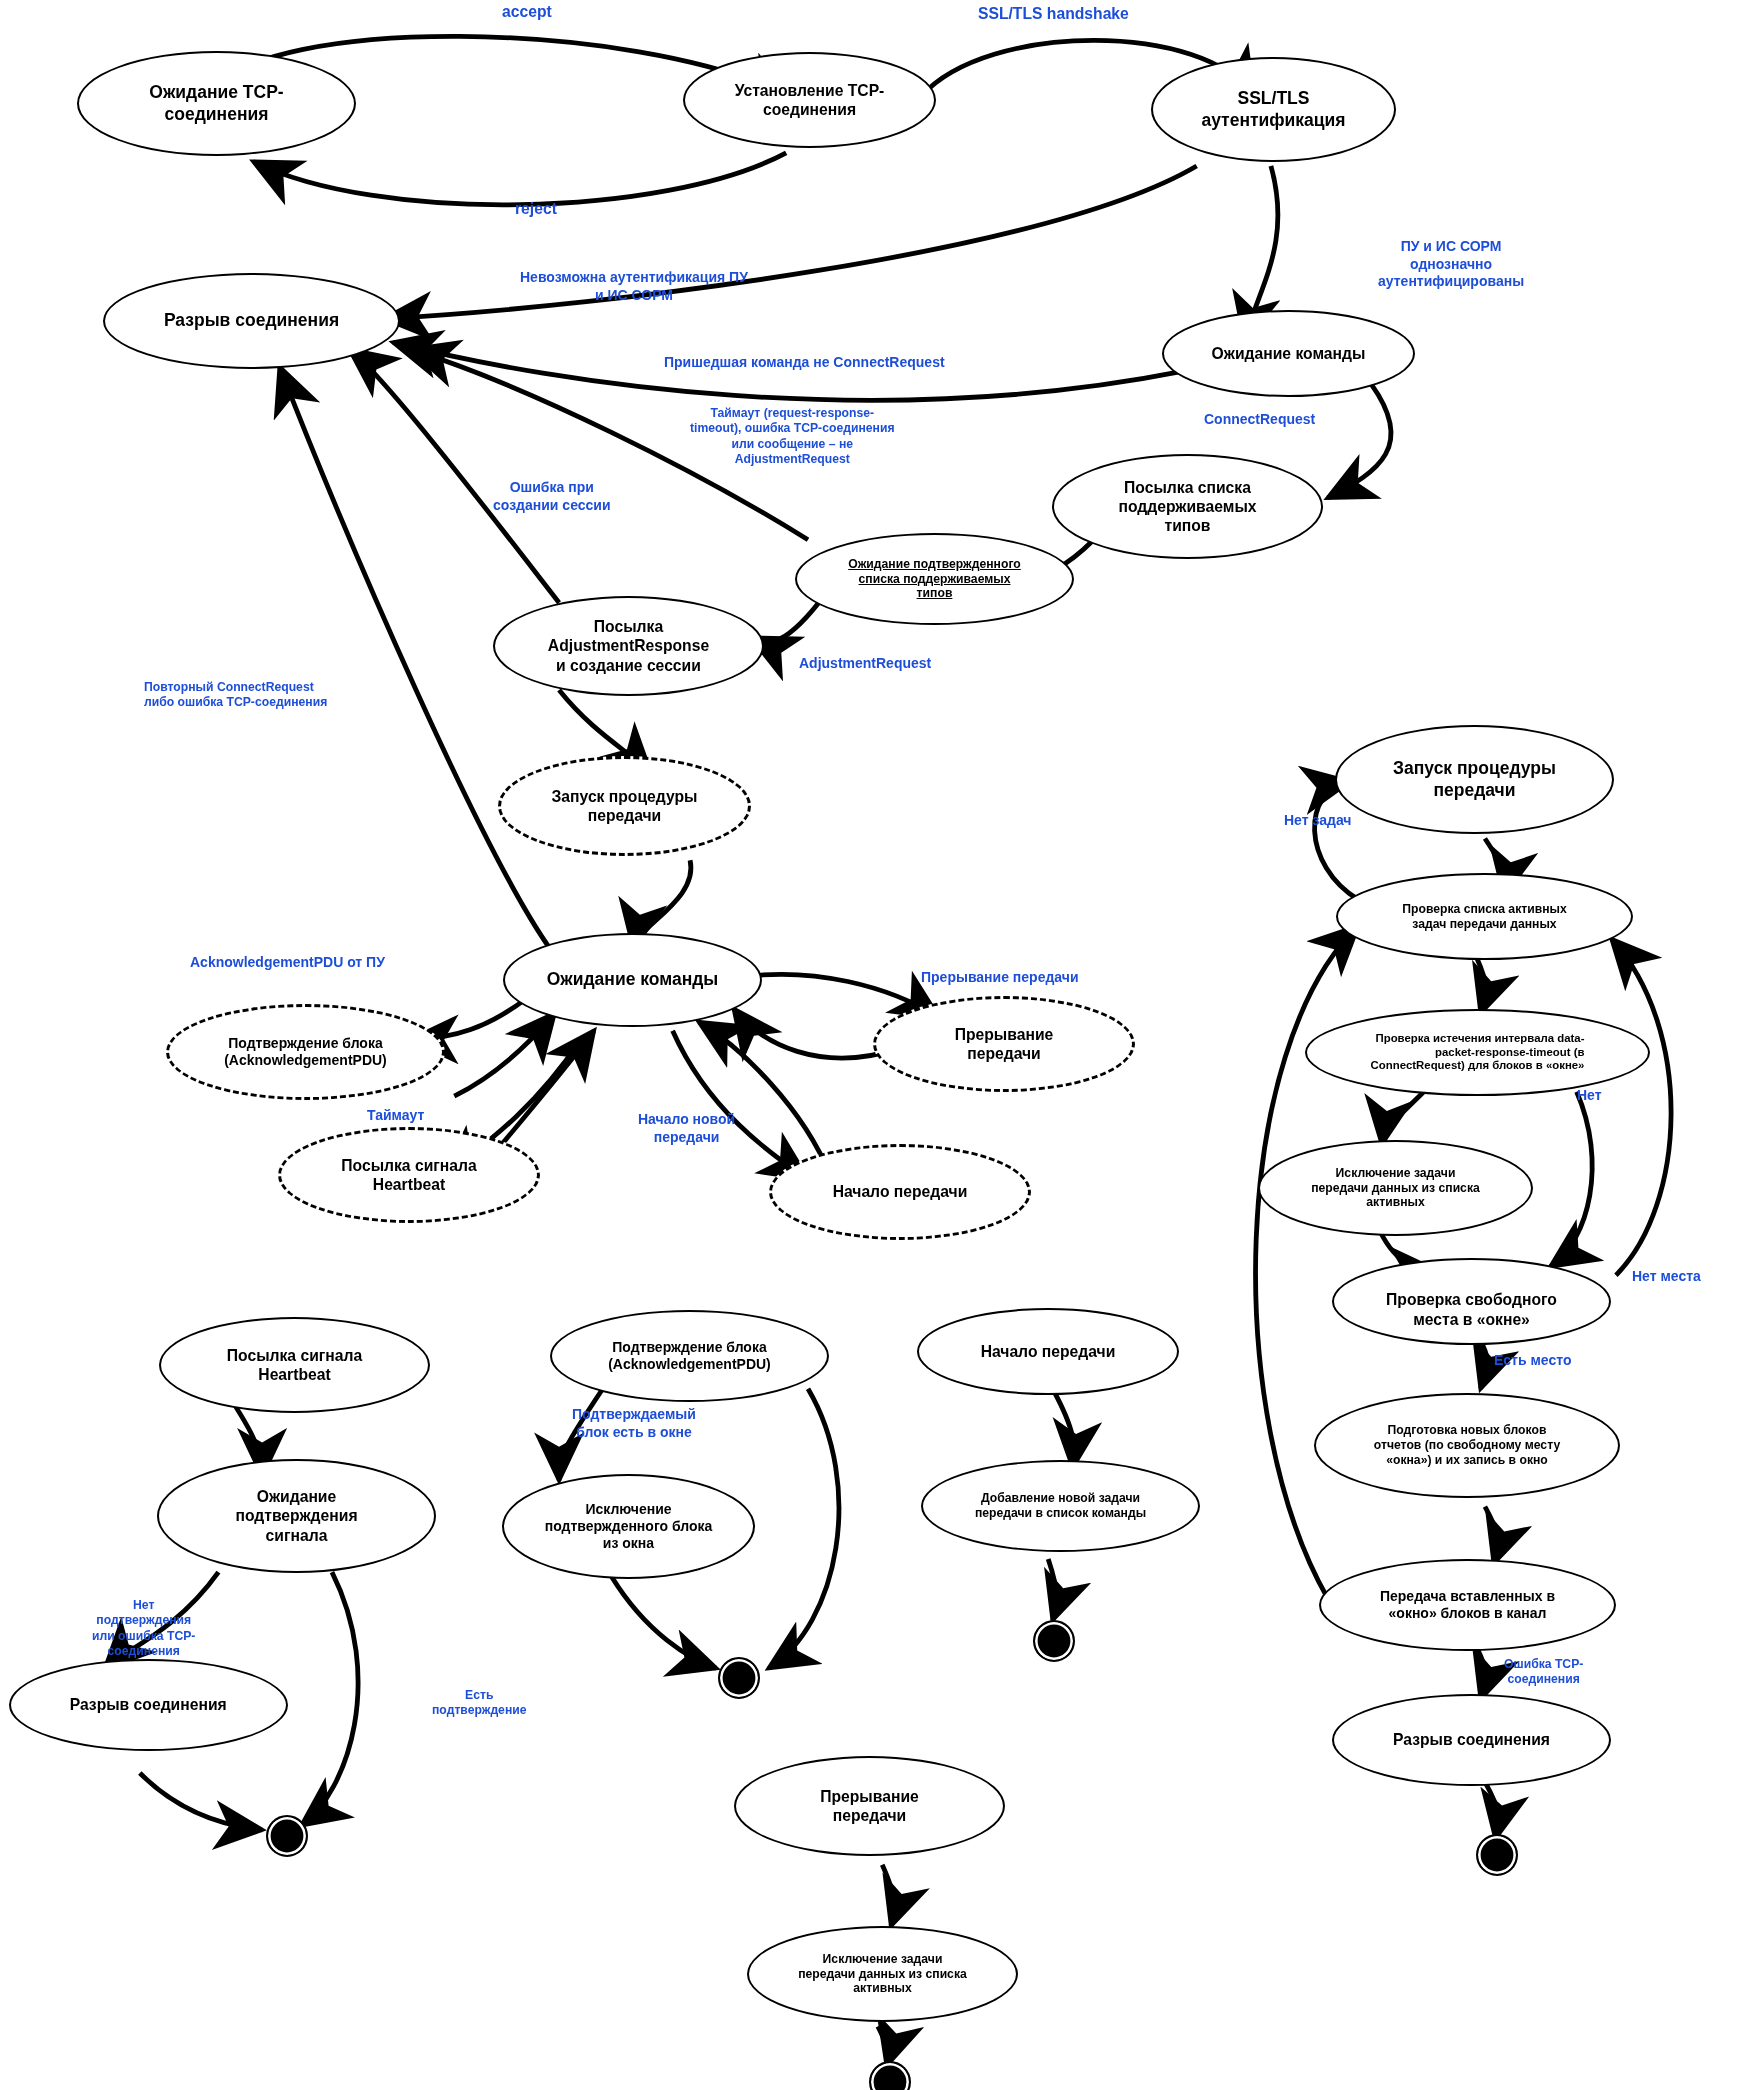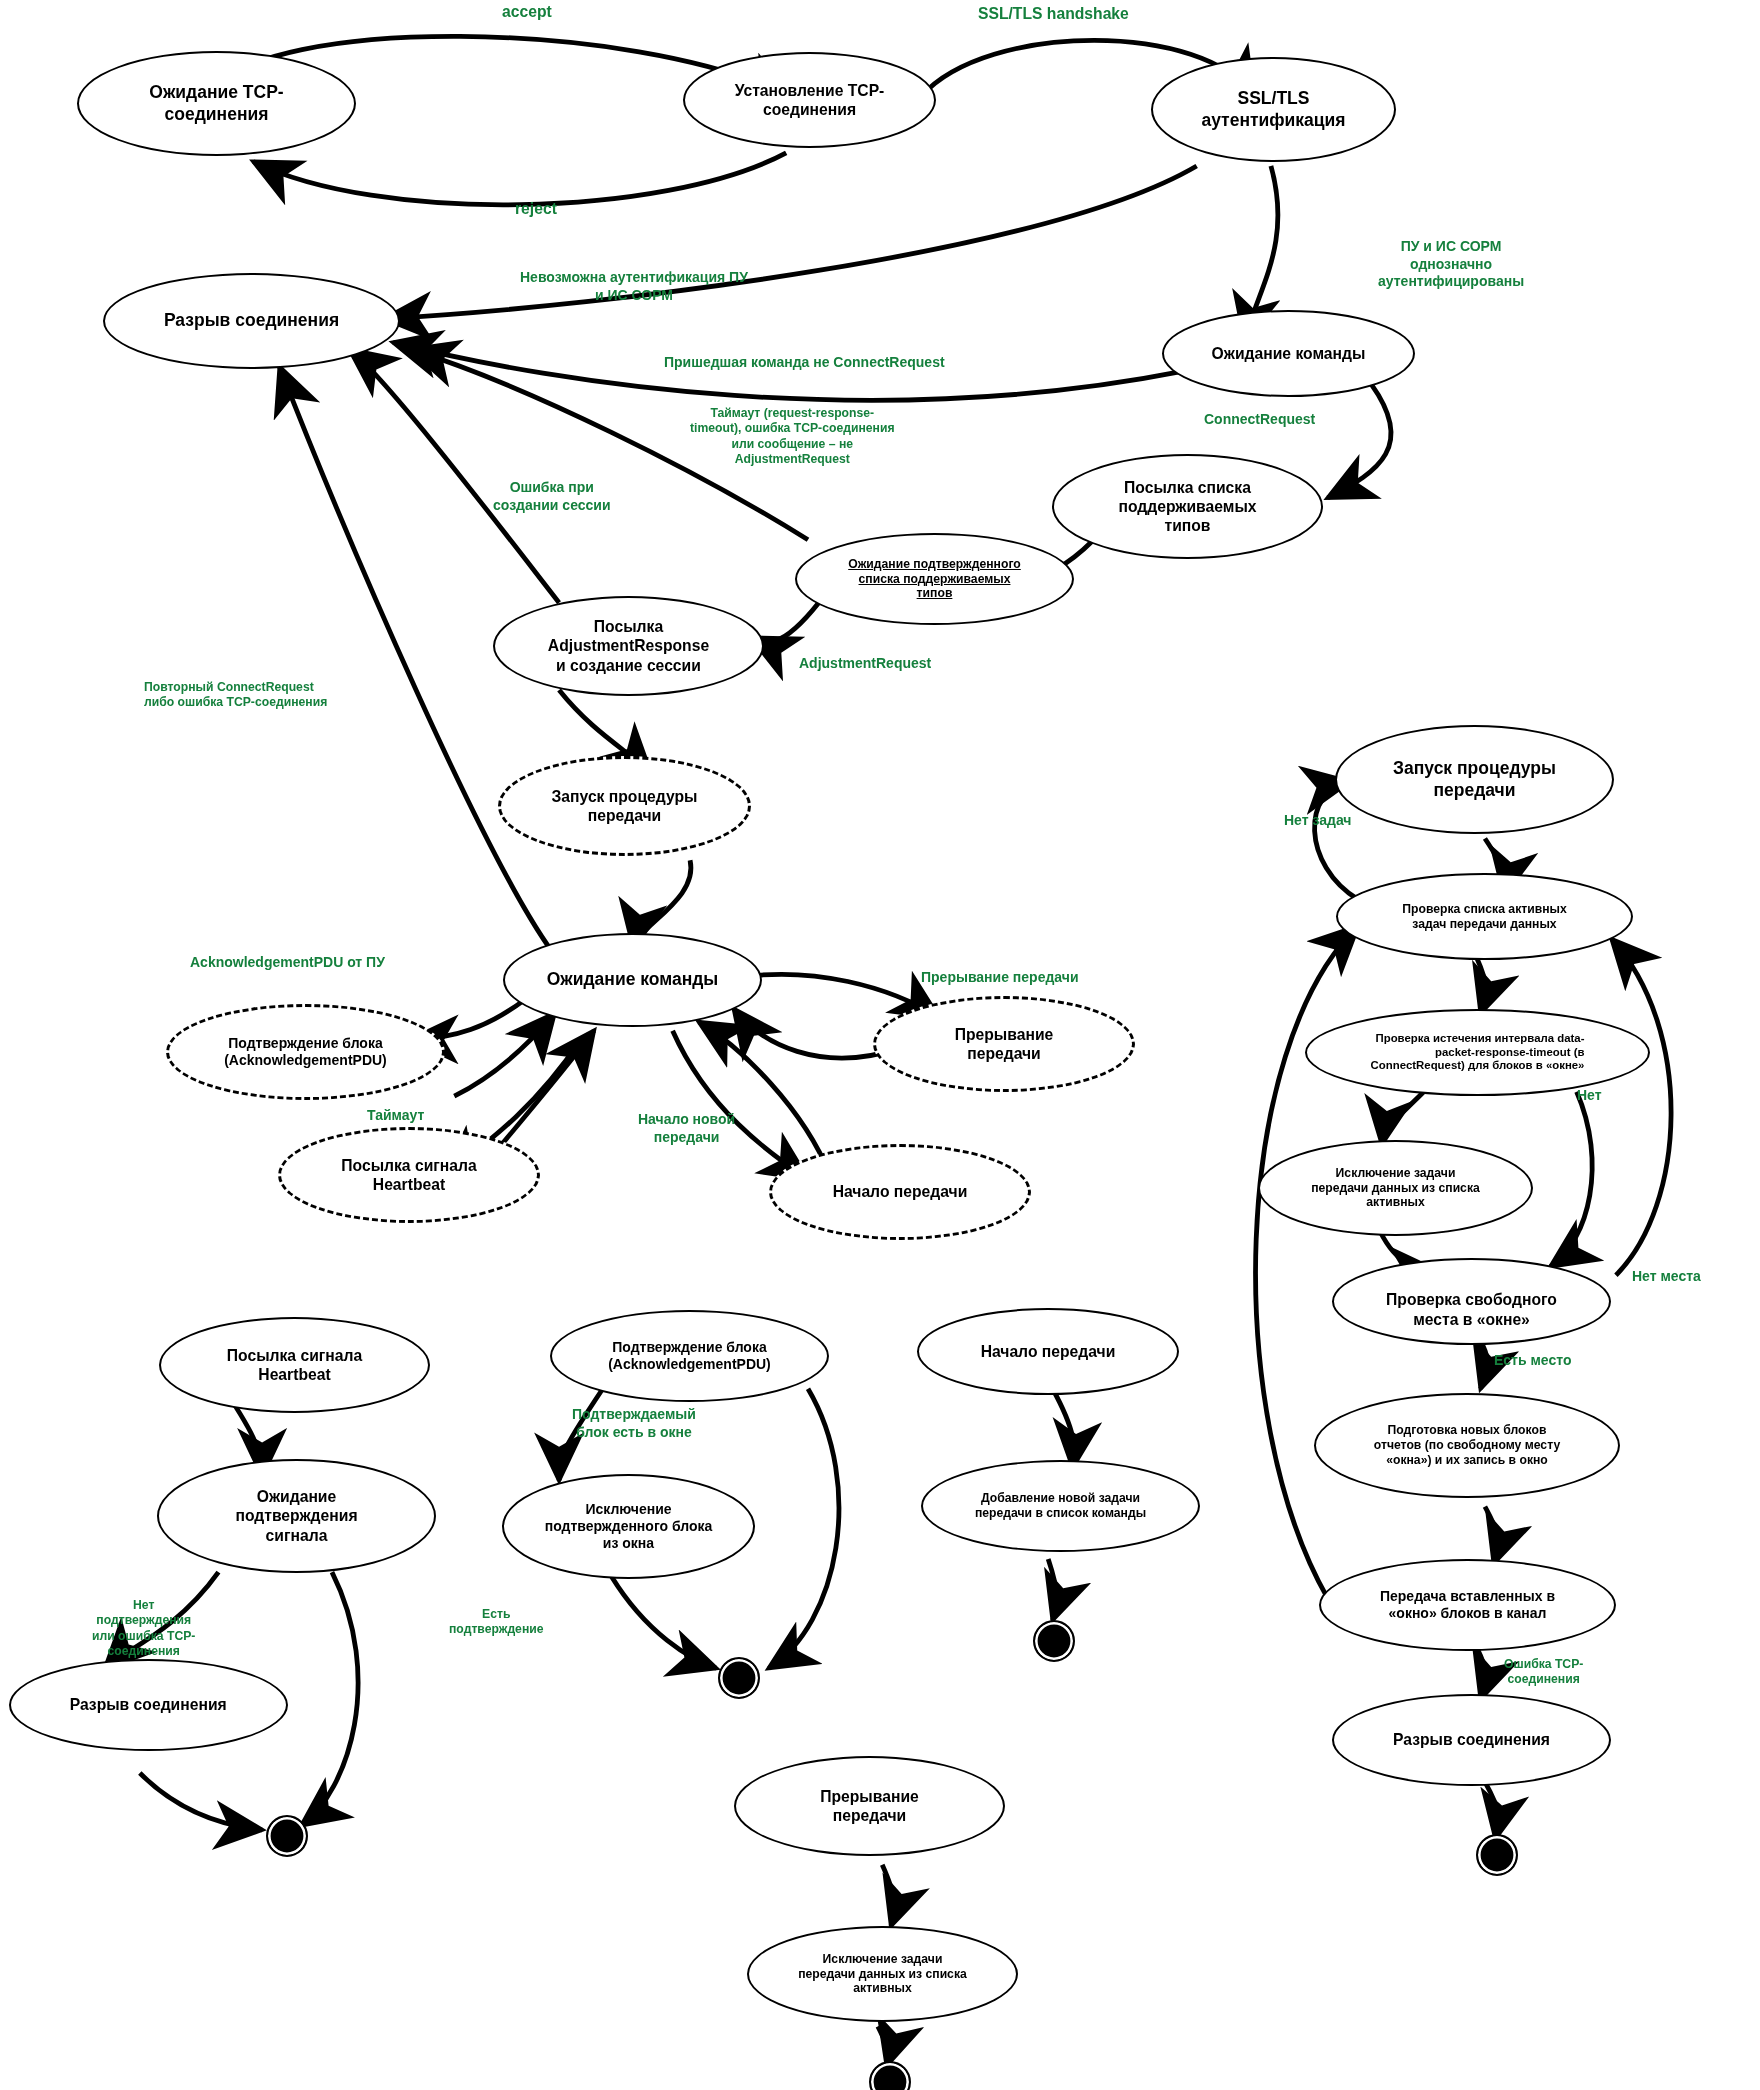--- a/index.html
+++ b/index.html
@@ -7,21 +7,21 @@
         font-family:"Liberation Sans","DejaVu Sans",sans-serif;}
   svg#wires{position:absolute;left:0;top:0;width:1761px;height:2091px;}
   .node{position:absolute;display:flex;align-items:center;justify-content:center;
         text-align:center;box-sizing:border-box;border:2.6px solid #000;border-radius:50%;
         background:#fff;font-weight:bold;color:#000;line-height:1.22;padding:3.5px 8.7px;}
   .node.dashed{border-style:dashed;border-width:3.5px;}
   .node.s14{font-size:12.2px;}
   .node.s16{font-size:14px;}
   .node.s18{font-size:15.7px;}
   .node.s20{font-size:17.5px;}
-  .edge-label{position:absolute;font-weight:bold;color:#15803d;line-height:1.25;
+  .edge-label{position:absolute;font-weight:bold;color:#1d4ed8;line-height:1.25;
               white-space:pre-line;background:transparent;}
   .el14{font-size:12.2px;}
   .el16{font-size:14px;}
   .el18{font-size:15.7px;}
   .final{position:absolute;border:2.6px solid #000;background:#000;border-radius:50%;
          box-shadow:0 0 0 2.6px #fff inset;}
 </style>
 </head>
 <body>
 
@@ -320,21 +320,21 @@
   <div class="edge-label el16" style="left: 638px; top: 1111px; text-align: center; white-space: pre-line;">Начало новой
 передачи</div>
 
   <div class="edge-label el16" style="left:921px;top:969px;">Прерывание передачи</div>
 
   <div class="edge-label el14" style="left: 92px; top: 1598px; text-align: center; white-space: pre-line;">Нет
 подтверждения
 или ошибка ТСР-
 соединения</div>
 
-  <div class="edge-label el14" style="left: 432px; top: 1607px; text-align: center; white-space: pre-line; margin-left: 17px;">Есть
+  <div class="edge-label el14" style="left: 432px; top: 1688px; text-align: center; white-space: pre-line;">Есть
 подтверждение</div>
 
   <div class="edge-label el16" style="left: 572px; top: 1406px; text-align: center; white-space: pre-line;">Подтверждаемый
 блок есть в окне</div>
 
   <div class="edge-label el16" style="left:1284px;top:812px;">Нет задач</div>
 
   <div class="edge-label el16" style="left:1577px;top:1087px;">Нет</div>
 
   <div class="edge-label el16" style="left:1632px;top:1268px;">Нет места</div>

